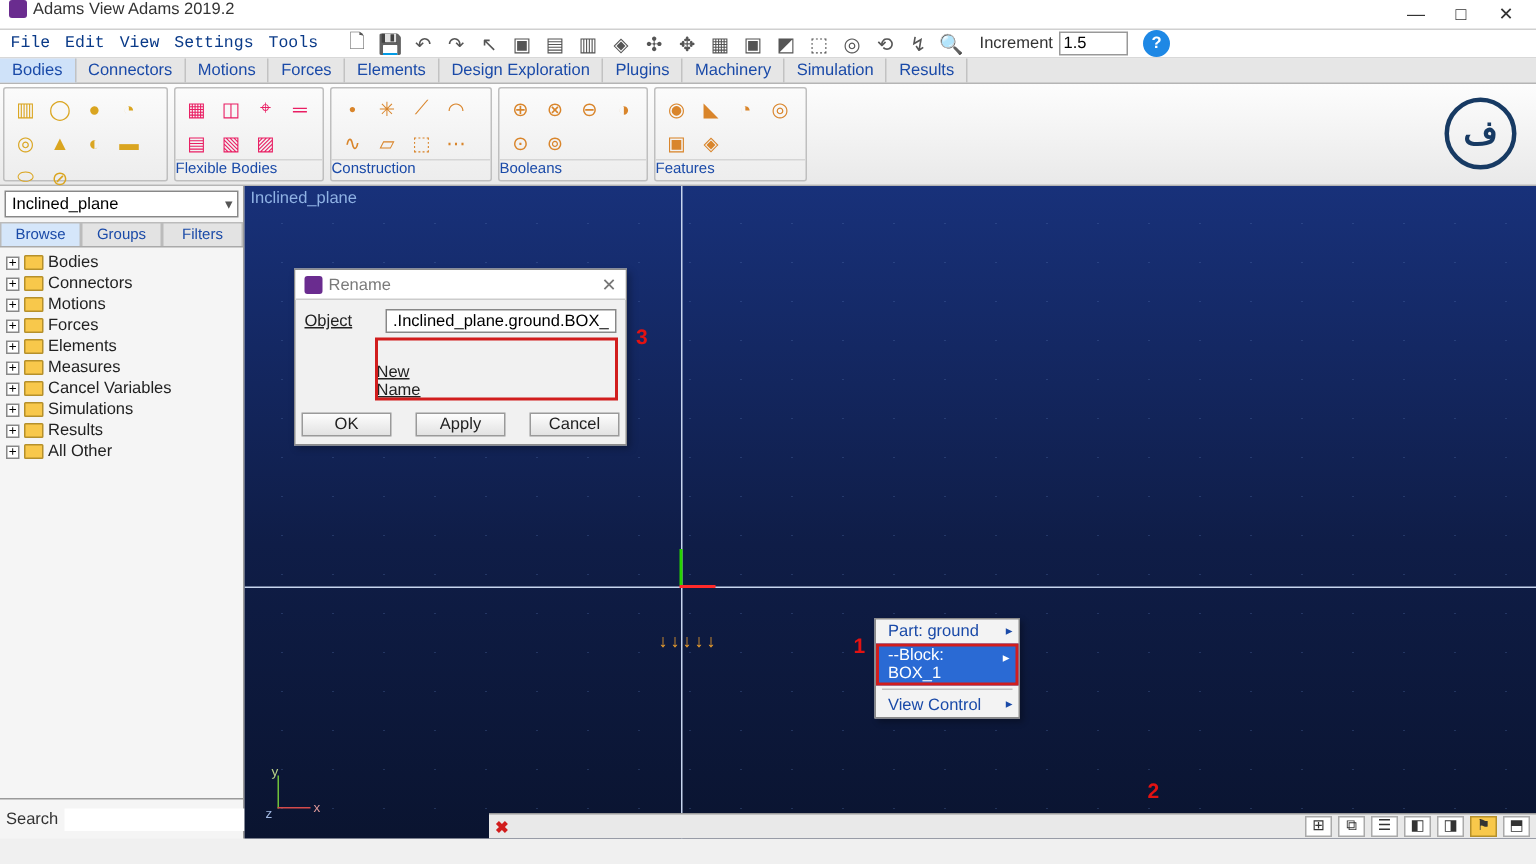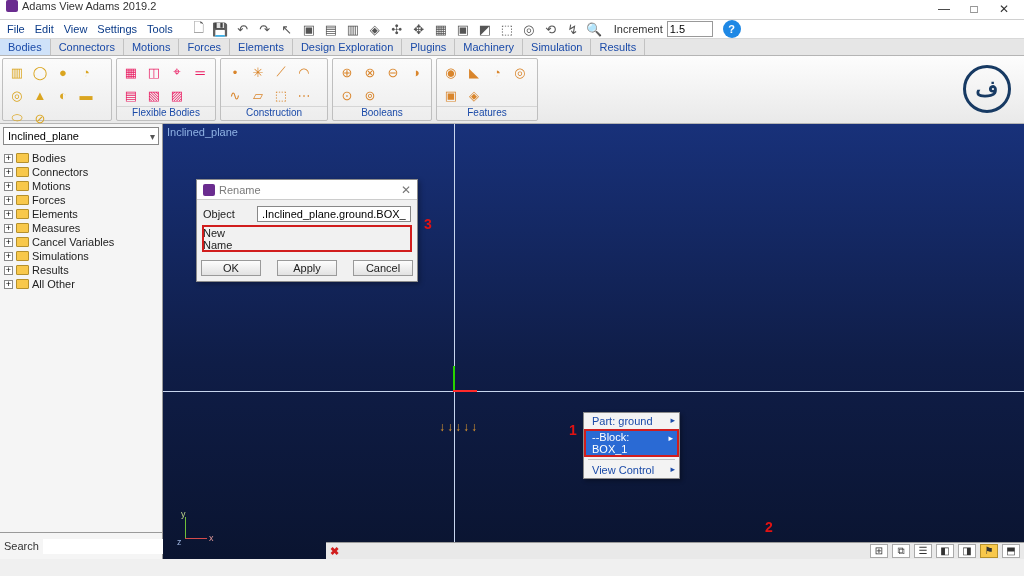--- a/index.html
+++ b/index.html
@@ -9,37 +9,37 @@
 
 .titlebar { height: 20px; background: #fff; display: flex; align-items: flex-start; padding: 0 6px; border-bottom: 1px solid #d0d0d0; }
 .titlebar .icon { width: 12px; height: 12px; background: #6a2c8f; border-radius: 2px; margin-right: 4px; }
 .titlebar .title { flex: 1; color: #333; font-size: 11px; }
 .titlebar .winbtns { display: flex; gap: 2px; }
 .titlebar .winbtns div { width: 28px; height: 18px; text-align: center; line-height: 18px; font-size: 12px; color: #333; }
 
 
 .menubar { height: 19px; background: #fff; display: flex; align-items: center; padding: 0 4px; gap: 4px; border-bottom: 1px solid #d8d8d8; }
 .menubar .menus { display: flex; gap: 4px; color: #0a3a88; }
-.menubar .menus span { padding: 0 3px; cursor: pointer; }
+.menubar .menus span { padding: 0 3px; cursor: pointer; font-family: Liberation Mono, monospace; }
 .menubar .tools { display: flex; gap: 4px; align-items: center; margin-left: 10px; }
 .menubar .toolbtn { width: 18px; height: 18px; border: 1px solid transparent; display: flex; align-items: center; justify-content: center; font-size: 13px; color: #555; }
 .menubar .incr-label { color: #333; margin-left: 6px; }
 .menubar .incr-input { width: 46px; border: 1px solid #999; height: 16px; padding: 0 2px; font-size: 11px; }
 .menubar .help { width: 18px; height: 18px; border-radius: 50%; background: #1e88e5; color: #fff; text-align: center; line-height: 18px; font-weight: bold; margin-left: 6px; }
 
 
 .ribbon-tabs { display: flex; background: #e6e6e6; height: 17px; border-bottom: 1px solid #b5b5b5; }
 .ribbon-tabs .tab { padding: 0 8px; color: #1a4aa8; border-right: 1px solid #c2c2c2; line-height: 17px; cursor: pointer; }
 .ribbon-tabs .tab.active { background: #cfe2f9; }
 
 
 .ribbon { display: flex; gap: 0; background: linear-gradient(#fdfdfd,#e9e9e9); border-bottom: 1px solid #b5b5b5; height: 68px; position: relative; }
 .ribbon .group { border: 1px solid #bfbfbf; margin: 2px; border-radius: 2px; display: flex; flex-direction: column; background: linear-gradient(#fbfbfb,#ededed); }
 .ribbon .group .icons { display: flex; flex-wrap: wrap; gap: 3px; padding: 3px 4px 1px 4px; flex: 1; align-content: flex-start; }
-.ribbon .group .gname { text-align: center; color: #1a4aa8; font-size: 10px; padding: 0 0 2px 0; border-top: 1px solid #d5d5d5; }
+.ribbon .group .gname { color: #1a4aa8; font-size: 10px; padding: 0 0 2px 0; border-top: 1px solid #d5d5d5; }
 .ic { width: 20px; height: 20px; border: 1px solid transparent; display: flex; align-items: center; justify-content: center; font-size: 13px; }
 .solid-i { color: #daa520; }
 .flex-i  { color: #e91e63; }
 .cons-i  { color: #d9852b; }
 .bool-i  { color: #d9852b; }
 .feat-i  { color: #d9852b; }
 
 .logo { position: absolute; right: 2px; top: 2px; width: 70px; height: 62px; display: flex; align-items: center; justify-content: center; }
 .logo .circ { width: 48px; height: 48px; border: 3px solid #173a63; border-radius: 50%; display: flex; align-items: center; justify-content: center; font-size: 22px; color: #173a63; font-weight: bold; }
 
@@ -88,23 +88,23 @@
 .ctx2 .mi.hl { background: #2a6ad4; color: #fff; border: 2px solid #d11d1d; padding: 0 6px; }
 
 
 .dlg { position: absolute; left: 33px; top: 55px; width: 222px; background: #f1f1f1; border: 1px solid #8c8c8c; box-shadow: 2px 2px 5px rgba(0,0,0,0.3); }
 .dlg .dtitle { height: 20px; display: flex; align-items: center; padding: 0 6px; background: #fff; border-bottom: 1px solid #ccc; }
 .dlg .dtitle .ic2 { width: 12px; height: 12px; background: #6a2c8f; border-radius: 2px; margin-right: 4px; }
 .dlg .dtitle .dt { flex: 1; color: #7a7a7a; font-size: 11px; }
 .dlg .dtitle .dx { color: #777; font-size: 12px; }
 .dlg .body { padding: 4px 6px; }
 .dlg .row { display: flex; align-items: center; margin: 2px 0; }
-.dlg .row .lab { width: 54px; color: #222; }
+.dlg .row .lab { width: 54px; color: #222; text-decoration: underline; }
 .dlg .row .inp { flex: 1; border: 1px solid #888; background: #fff; height: 16px; padding: 0 4px; font-size: 11px; }
-.dlg .row.hl { outline: 2px solid #d11d1d; outline-offset: -1px; margin-top: 4px; padding-top: 1px; }
+.dlg .row.hl { outline: 2px solid #d11d1d; outline-offset: -1px; margin-top: 4px; padding-top: 16px; margin-left: 48px; }
 .dlg .btns { display: flex; justify-content: space-between; padding: 3px 4px 5px 4px; }
 .dlg .btns .b { width: 60px; border: 1px solid #9a9a9a; background: linear-gradient(#fdfdfd,#e2e2e2); text-align: center; padding: 1px 0; color: #222; cursor: pointer; }
 
 
 .ann { position: absolute; color: #e21212; font-weight: bold; font-size: 14px; }
 
 
 .searchbar { height: 27px; display: flex; align-items: center; border-top: 1px solid #9a9a9a; }
 .searchbar .slab { padding: 0 4px; color: #333; }
 .searchbar .sinp { border: none; flex: 0 0 152px; height: 15px; }
@@ -241,20 +241,25 @@
     <div class="circ">ف</div>
   </div>
 </div>
 
 <div class="main">
 
   <div class="side">
     <div class="combo">
       <span>Inclined_plane</span>
     </div>
+    <div class="tabstrip">
+      <div class="stab active">Browse</div>
+      <div class="stab">Groups</div>
+      <div class="stab">Filters</div>
+    </div>
     <div class="tree">
       <div class="node">
           <div class="exp">+</div>
           <div class="fld"></div>
           <span class="lbl">Bodies</span>
         </div>
       <div class="node">
           <div class="exp">+</div>
           <div class="fld"></div>
           <span class="lbl">Connectors</span>

